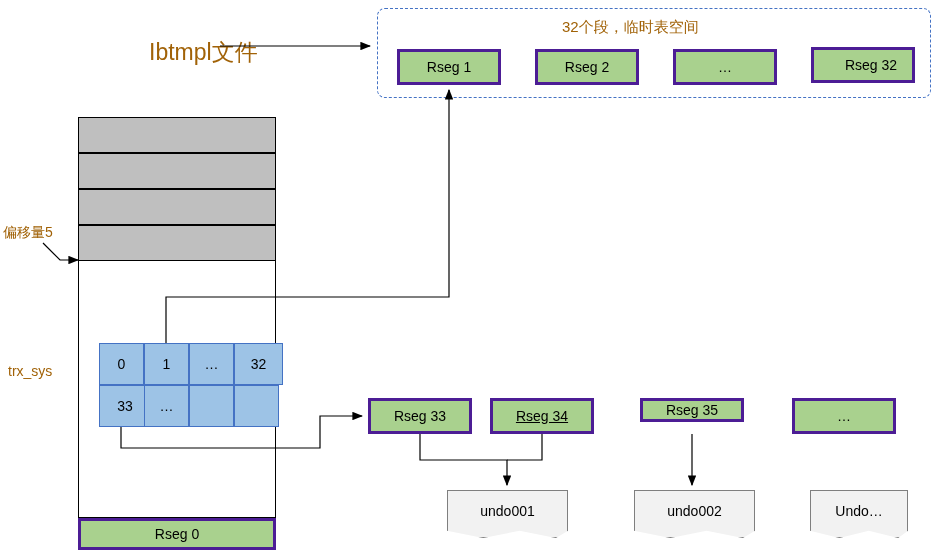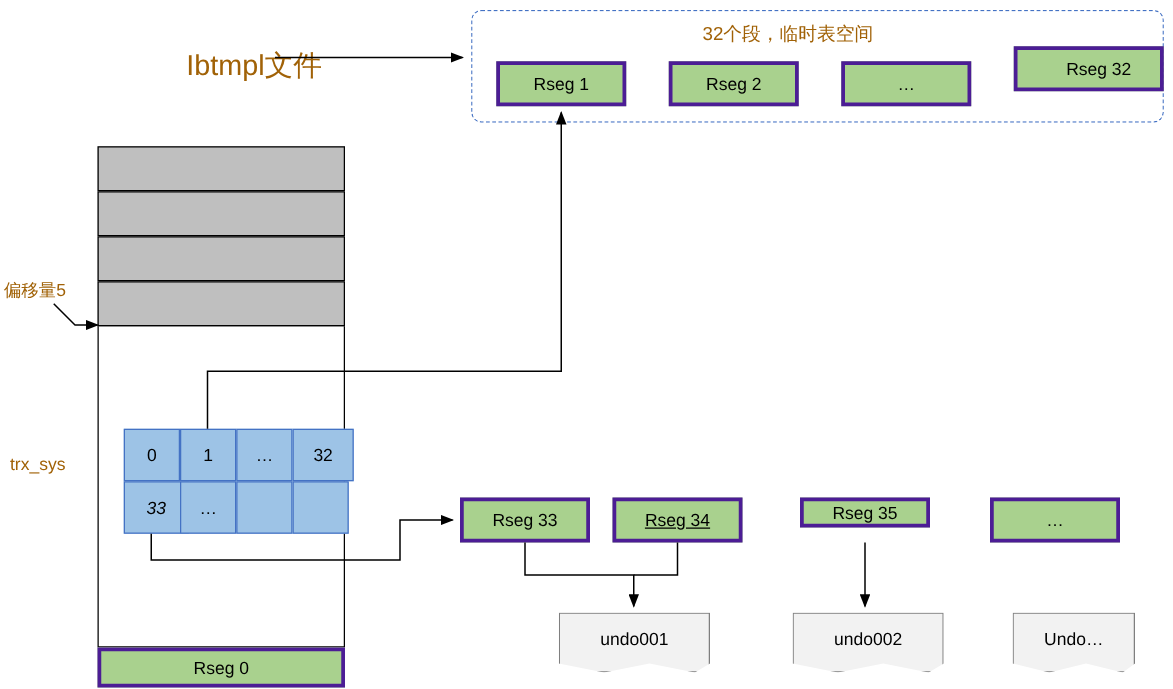--- a/index.html
+++ b/index.html
@@ -72,21 +72,21 @@
 
 <div class="green-box" style="left:397px; top:49px; width:104px; height:36px;">
     <span>Rseg 1</span>
   </div>
 <div class="green-box" style="left:535px; top:49px; width:104px; height:36px;">
     <span>Rseg 2</span>
   </div>
 <div class="green-box" style="left:673px; top:49px; width:104px; height:36px;">
     <span>…</span>
   </div>
-<div class="green-box" style="left:811px; top:37px; width:120px; height:36px;padding-left:16px;">
+<div class="green-box" style="left:811px; top:47px; width:104px; height:36px;padding-left:16px;">
     <span>Rseg 32</span>
   </div>
 
 <div class="white-box" style="left:78px; top:260px; width:198px; height:258px;"></div>
 
 <div class="gray-row" style="left:78px; top:117px; width:198px; height:36px;"></div>
 <div class="gray-row" style="left:78px; top:153px; width:198px; height:36px;"></div>
 <div class="gray-row" style="left:78px; top:189px; width:198px; height:36px;"></div>
 <div class="gray-row" style="left:78px; top:225px; width:198px; height:36px;"></div>
 
@@ -99,21 +99,21 @@
   </div>
 <div class="blue-cell" style="left:144px; top:343px; width:45px; height:42px;">
     <span>1</span>
   </div>
 <div class="blue-cell" style="left:189px; top:343px; width:45px; height:42px;">
     <span>…</span>
   </div>
 <div class="blue-cell" style="left:234px; top:343px; width:49px; height:42px;">
     <span>32</span>
   </div>
-<div class="blue-cell" style="left:99px; top:385px; width:52px; height:42px;font-style:italic;">
+<div class="blue-cell" style="left:99px; top:385px; width:52px; height:42px;">
     <span>33</span>
   </div>
 <div class="blue-cell" style="left:144px; top:385px; width:45px; height:42px;">
     <span>…</span>
   </div>
 <div class="blue-cell" style="left:189px; top:385px; width:45px; height:42px;">
     <span></span>
   </div>
 <div class="blue-cell" style="left:234px; top:385px; width:45px; height:42px;">
     <span></span>

